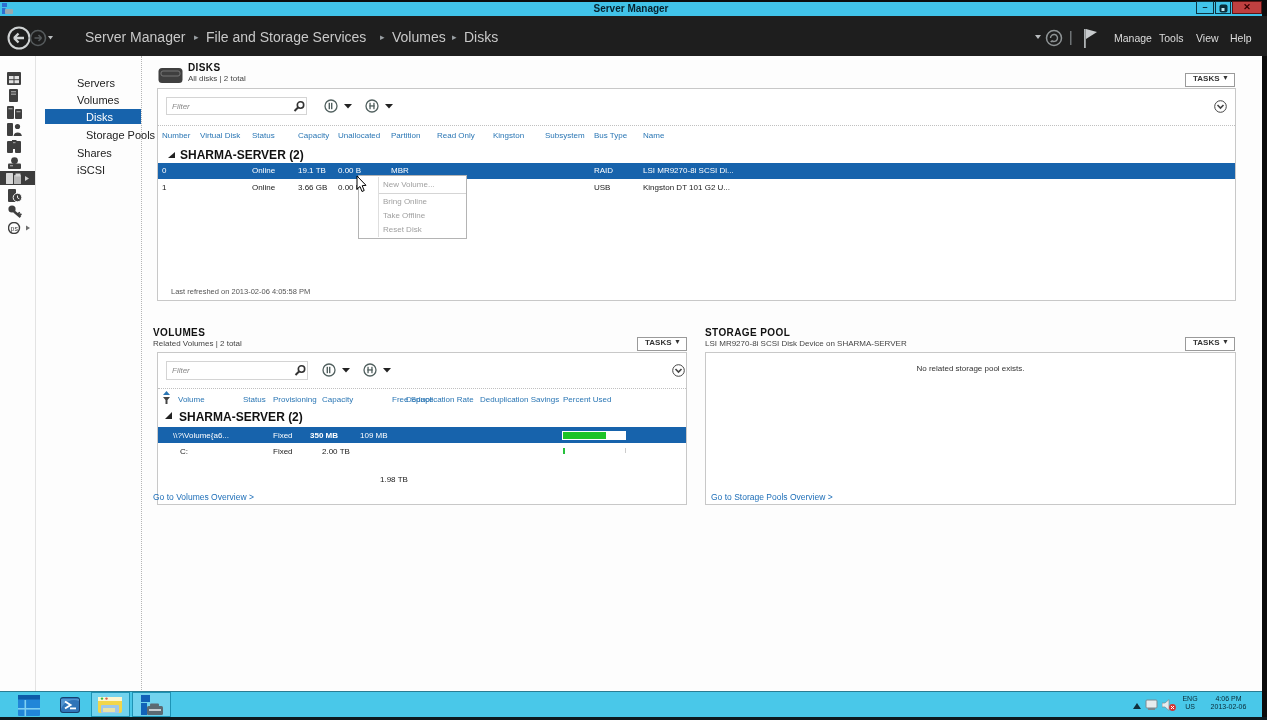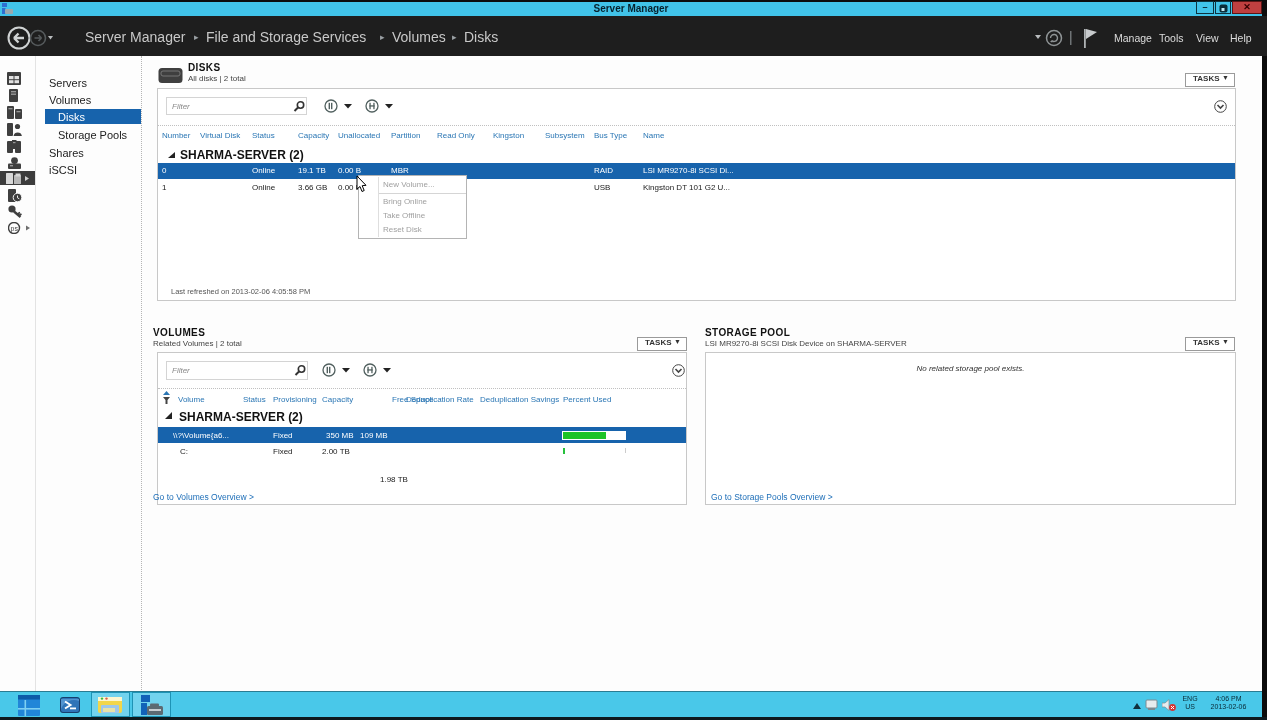--- a/index.html
+++ b/index.html
@@ -13,21 +13,21 @@
           text-align:center;line-height:11px;font-weight:bold;color:#072330;font-size:9px;}
   
   #navbar{left:0;top:16px;width:1267px;height:40px;background:#1e1e1e;}
   .crumb{color:#c8c8c8;font-size:14px;top:29px;}
   .crumbsep{color:#9aa0a4;font-size:9px;top:32px;}
   .menuitem{color:#dcdcdc;font-size:10.5px;top:32px;}
   
   #content{left:0;top:56px;width:1262px;height:636px;background:#fdfdfd;}
   #vsep{left:141px;top:56px;width:0px;height:636px;border-left:1px dotted #b5b5b5;}
   
-  .navitem{font-size:11px;color:#222;}
+  .navitem{font-size:11px;color:#222;margin-left:28px;}
   #disksel{left:45px;top:109px;width:96px;height:15px;background:#1763ac;}
   
   .panelbox{border:1px solid #c8c8c8;background:#fff;box-sizing:border-box;}
   .ptitle{font-weight:bold;font-size:10px;color:#111;letter-spacing:0.4px;}
   .psub{font-size:8px;color:#444;}
   .tasksbtn{width:50px;height:14px;border:1px solid #9a9a9a;box-sizing:border-box;background:#fff;
             font-size:8px;color:#333;font-weight:bold;}
   .filterbox{border:1px solid #d4d4d4;box-sizing:border-box;background:#fff;}
   .filtertxt{font-style:italic;color:#8a8a8a;font-size:8px;}
   .hdr{font-size:8px;color:#2a76b4;}
@@ -280,37 +280,37 @@
  <div class="abs hdr" style="left:406px;top:395px;">Deduplication Rate</div>
  <div class="abs hdr" style="left:480px;top:395px;">Deduplication Savings</div>
  <div class="abs hdr" style="left:563px;top:395px;">Percent Used</div>
  <svg class="abs" style="left:165px;top:412px" width="7" height="7">
     <path d="M7 0 L7 7 L0 7 Z" fill="#222"></path>
   </svg>
  <div class="abs grp" style="left:179px;top:410px;">SHARMA-SERVER (2)</div>
  <div class="abs selrow" style="left:158px;top:427px;width:528px;height:16px;"></div>
  <div class="abs cellw" style="left:173px;top:431px;">\\?\Volume{a6...</div>
  <div class="abs cellw" style="left:273px;top:431px;">Fixed</div>
- <div class="abs cellw" style="left:326px;top:431px;">350 MB</div>
+ <div class="abs cellw" style="left:310px;top:431px;font-weight:bold;">350 MB</div>
  <div class="abs cellw" style="left:360px;top:431px;">109 MB</div>
  <div class="abs" style="left:562px;top:431px;width:64px;height:9px;background:#fff;"></div>
  <div class="abs" style="left:563px;top:432px;width:43px;height:7px;background:#1dc327;"></div>
  <div class="abs cell" style="left:180px;top:447px;">C:</div>
  <div class="abs cell" style="left:273px;top:447px;">Fixed</div>
  <div class="abs cell" style="left:322px;top:447px;">2.00 TB</div>
  <div class="abs cell" style="left:380px;top:447px;margin-top:28px;">1.98 TB</div>
  <div class="abs" style="left:563px;top:448px;width:2px;height:6px;background:#27c13d;"></div>
  <div class="abs" style="left:625px;top:448px;width:1px;height:5px;background:#ccc;"></div>
  <div class="abs link" style="left:153px;top:492px;">Go to Volumes Overview &gt;</div>
 
  <div class="abs ptitle" style="left:705px;top:327px;">STORAGE POOL</div>
  <div class="abs psub" style="left:705px;top:339px;">LSI MR9270-8i SCSI Disk Device on SHARMA-SERVER</div>
  <div class="abs tasksbtn" style="left:1185px;top:337px;"><span style="margin-left:7px;">TASKS</span> <span style="float:right;margin-right:5px;font-size:7px;">▼</span></div>
  <div class="abs panelbox" style="left:705px;top:352px;width:531px;height:153px;"></div>
- <div class="abs" style="left:705px;top:364px;width:531px;text-align:center;font-size:8px;font-style:italic;color:#333;">No related storage pool exists.</div>
+ <div class="abs" style="left:705px;top:364px;width:531px;text-align:center;font-size:8px;color:#333;">No related storage pool exists.</div>
  <div class="abs link" style="left:711px;top:492px;">Go to Storage Pools Overview &gt;</div>
 
  <div class="abs" id="taskbar"></div>
  <div class="abs" id="taskbot"></div>
  <svg class="abs" style="left:18px;top:695px" width="22" height="21" viewBox="0 0 22 21">
    <rect x="0" y="0" width="22" height="21" rx="1" fill="#2186d8"></rect>
    <rect x="0" y="0" width="22" height="4.5" fill="#0d5ba8"></rect>
    <rect x="6.5" y="5" width="1.6" height="16" fill="#7ed0f2"></rect>
    <rect x="0" y="13" width="22" height="1.6" fill="#7ed0f2"></rect>
  </svg>

